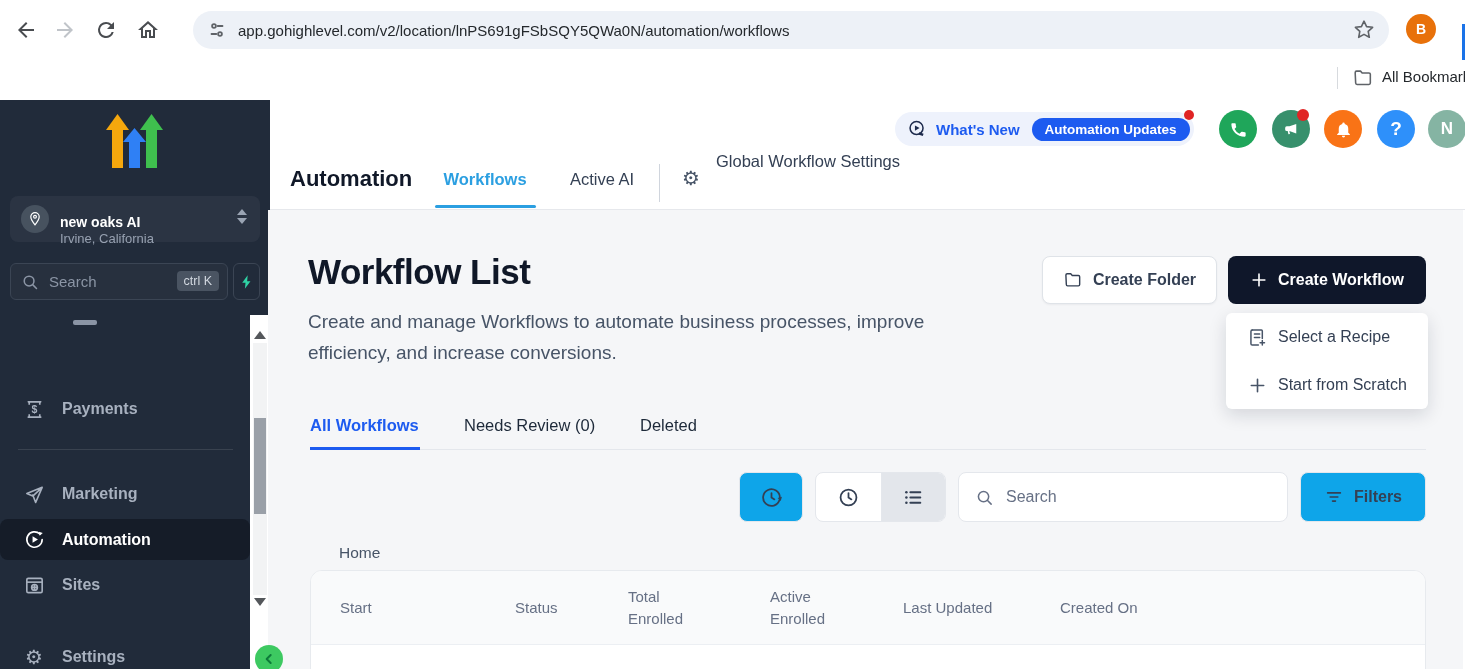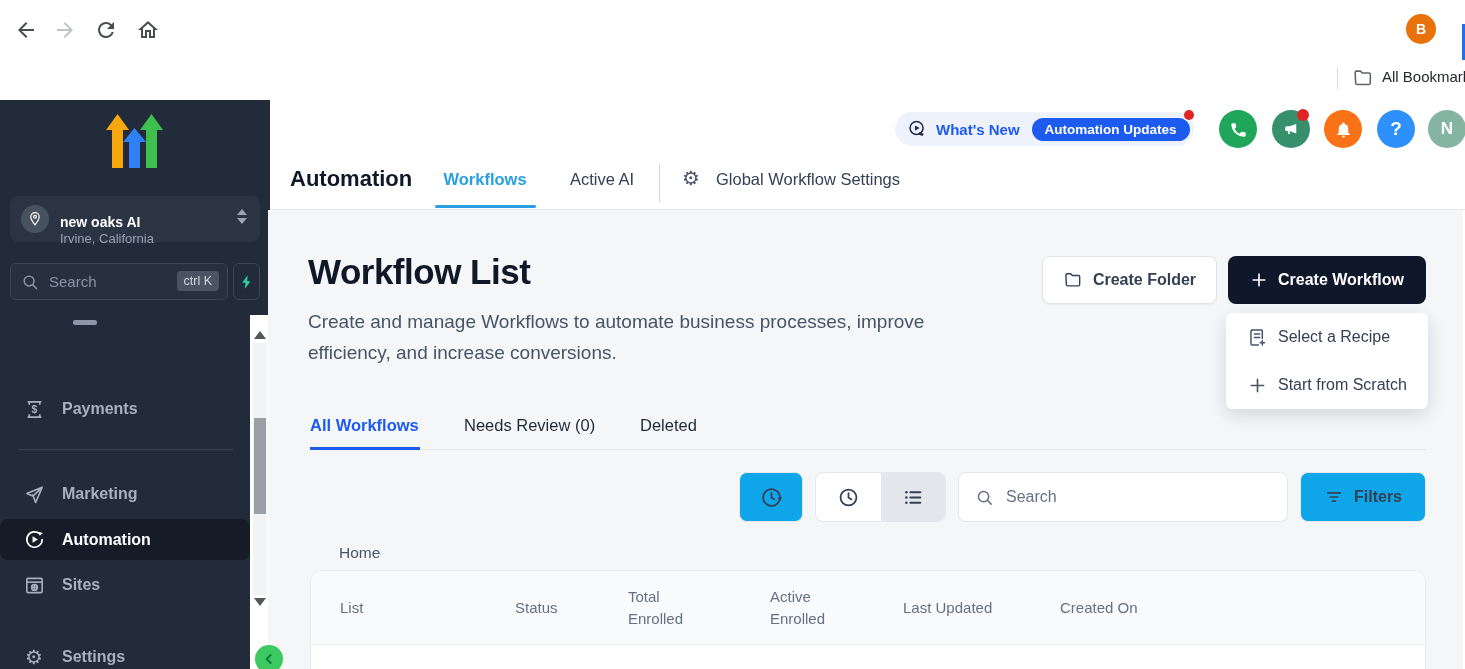--- a/index.html
+++ b/index.html
@@ -56,21 +56,21 @@
 
   
   .main-header{position:absolute;left:270px;top:100px;width:1195px;height:110px;background:#fff;border-bottom:1px solid #e6e8ec;}
   .page-title{position:absolute;left:20px;top:66px;font-size:22px;font-weight:700;color:#101828;}
   .top-tab{position:absolute;top:70px;font-size:16.5px;text-align:center;}
   .top-tab.active{color:#2b9fe1;font-weight:600;}
   .top-tab.plain{color:#344054;font-weight:500;}
   .top-tab-underline{position:absolute;left:165px;top:105px;width:101px;height:3px;background:#2b9fe1;border-radius:2px;}
   .top-divider{position:absolute;left:389px;top:64px;width:1px;height:38px;background:#d0d5dd;}
   .gws-gear{position:absolute;left:412px;top:68px;color:#475467;}
-  .gws-label{position:absolute;left:446px;top:70px;font-size:16.5px;font-weight:500;color:#344054;}
+  .gws-label{position:absolute;left:446px;top:52px;font-size:16.5px;font-weight:500;color:#344054;}
   .whatsnew-pill{position:absolute;left:625px;top:12px;height:34px;border-radius:17px;background:#eef2fc;display:flex;align-items:center;padding:0 4px 0 12px;}
   .wn-label{font-size:15px;font-weight:700;color:#1d5bf0;margin-left:8px;white-space:nowrap;}
   .au-pill{position:relative;margin-left:12px;background:#1d5bf0;color:#fff;font-size:13.5px;font-weight:700;border-radius:14px;padding:4px 13px;white-space:nowrap;}
   .dot-red{position:absolute;width:10px;height:10px;border-radius:50%;background:#e02424;}
   .circle-ic{position:absolute;top:10px;width:38px;height:38px;border-radius:50%;display:flex;align-items:center;justify-content:center;color:#fff;}
   .help-glyph{font-size:19px;font-weight:700;}
   .avatar-n{font-size:17px;font-weight:600;}
 
   
   .content{position:absolute;left:268px;top:210px;width:1195px;height:459px;background:#f5f6f8;}
@@ -121,20 +121,38 @@
     <div class="nav-btn" style="left:94px">
       <svg viewBox="0 0 24 24" width="24" height="24">
           <path fill="currentColor" d="M17.65 6.35A7.95 7.95 0 0 0 12 4a8 8 0 1 0 7.73 10h-2.08A6 6 0 1 1 12 6c1.66 0 3.14.69 4.22 1.78L13 11h7V4l-2.35 2.35z"></path>
         </svg>
     </div>
     <div class="nav-btn" style="left:136px">
       <svg viewBox="0 0 24 24" width="24" height="24">
           <path fill="currentColor" d="M12 5.69l5 4.5V18h-2v-6H9v6H7v-7.81l5-4.5M12 3L2 12h3v8h6v-6h2v6h6v-8h3L12 3z"></path>
         </svg>
     </div>
+    <div class="omnibox">
+      <div class="tune-wrap">
+        <svg viewBox="0 0 22 22" width="22" height="22">
+            <g stroke="#5f6368" stroke-width="1.8" stroke-linecap="round" fill="none">
+              <circle cx="8" cy="7" r="1.9"></circle>
+              <path d="M11.7 7h4.8"></path>
+              <path d="M5.5 15h4.8"></path>
+              <circle cx="14" cy="15" r="1.9"></circle>
+            </g>
+          </svg>
+      </div>
+      <span class="url">app.gohighlevel.com/v2/location/lnPS691gFSbSQY5QWa0N/automation/workflows</span>
+      <div class="star-wrap">
+        <svg viewBox="0 0 24 24" width="24" height="24">
+            <polygon points="12,3.2 14.6,8.6 20.6,9.3 16.2,13.4 17.3,19.3 12,16.4 6.7,19.3 7.8,13.4 3.4,9.3 9.4,8.6" fill="none" stroke="#5f6368" stroke-width="1.6" stroke-linejoin="round"></polygon>
+          </svg>
+      </div>
+    </div>
     <div class="avatar-b">B</div>
     <div class="side-sliver"></div>
   </div>
 
   <div class="bookmarks-bar">
     <div class="bm-sep"></div>
     <div class="bm-folder">
       <svg viewBox="0 0 24 24" width="22" height="22">
           <path d="M3.5 7V6A1.5 1.5 0 0 1 5 4.5h4.3l1.8 2h7.4A1.5 1.5 0 0 1 20 8v9.5a1.5 1.5 0 0 1-1.5 1.5h-13A1.5 1.5 0 0 1 4 17.5z" fill="none" stroke="currentColor" stroke-width="1.7" stroke-linejoin="round"></path>
         </svg>
@@ -388,21 +406,21 @@
             <path d="M4 6.5h14M6.8 11h8.4M9.4 15.5h3.2"></path>
           </g>
         </svg>
       <span class="filters-label">Filters</span>
     </div>
 
     <div class="breadcrumb">Home</div>
 
     <div class="table-card">
       <div class="th-row">
-        <span class="th single" style="left:29px">List</span>
+        <span class="th single" style="left:29px">Start</span>
         <span class="th single" style="left:204px">Status</span>
         <span class="th double" style="left:317px">Total Enrolled</span>
         <span class="th double" style="left:459px">Active Enrolled</span>
         <span class="th single" style="left:592px">Last Updated</span>
         <span class="th single" style="left:749px">Created On</span>
       </div>
     </div>
   </div>
 
 </div>

